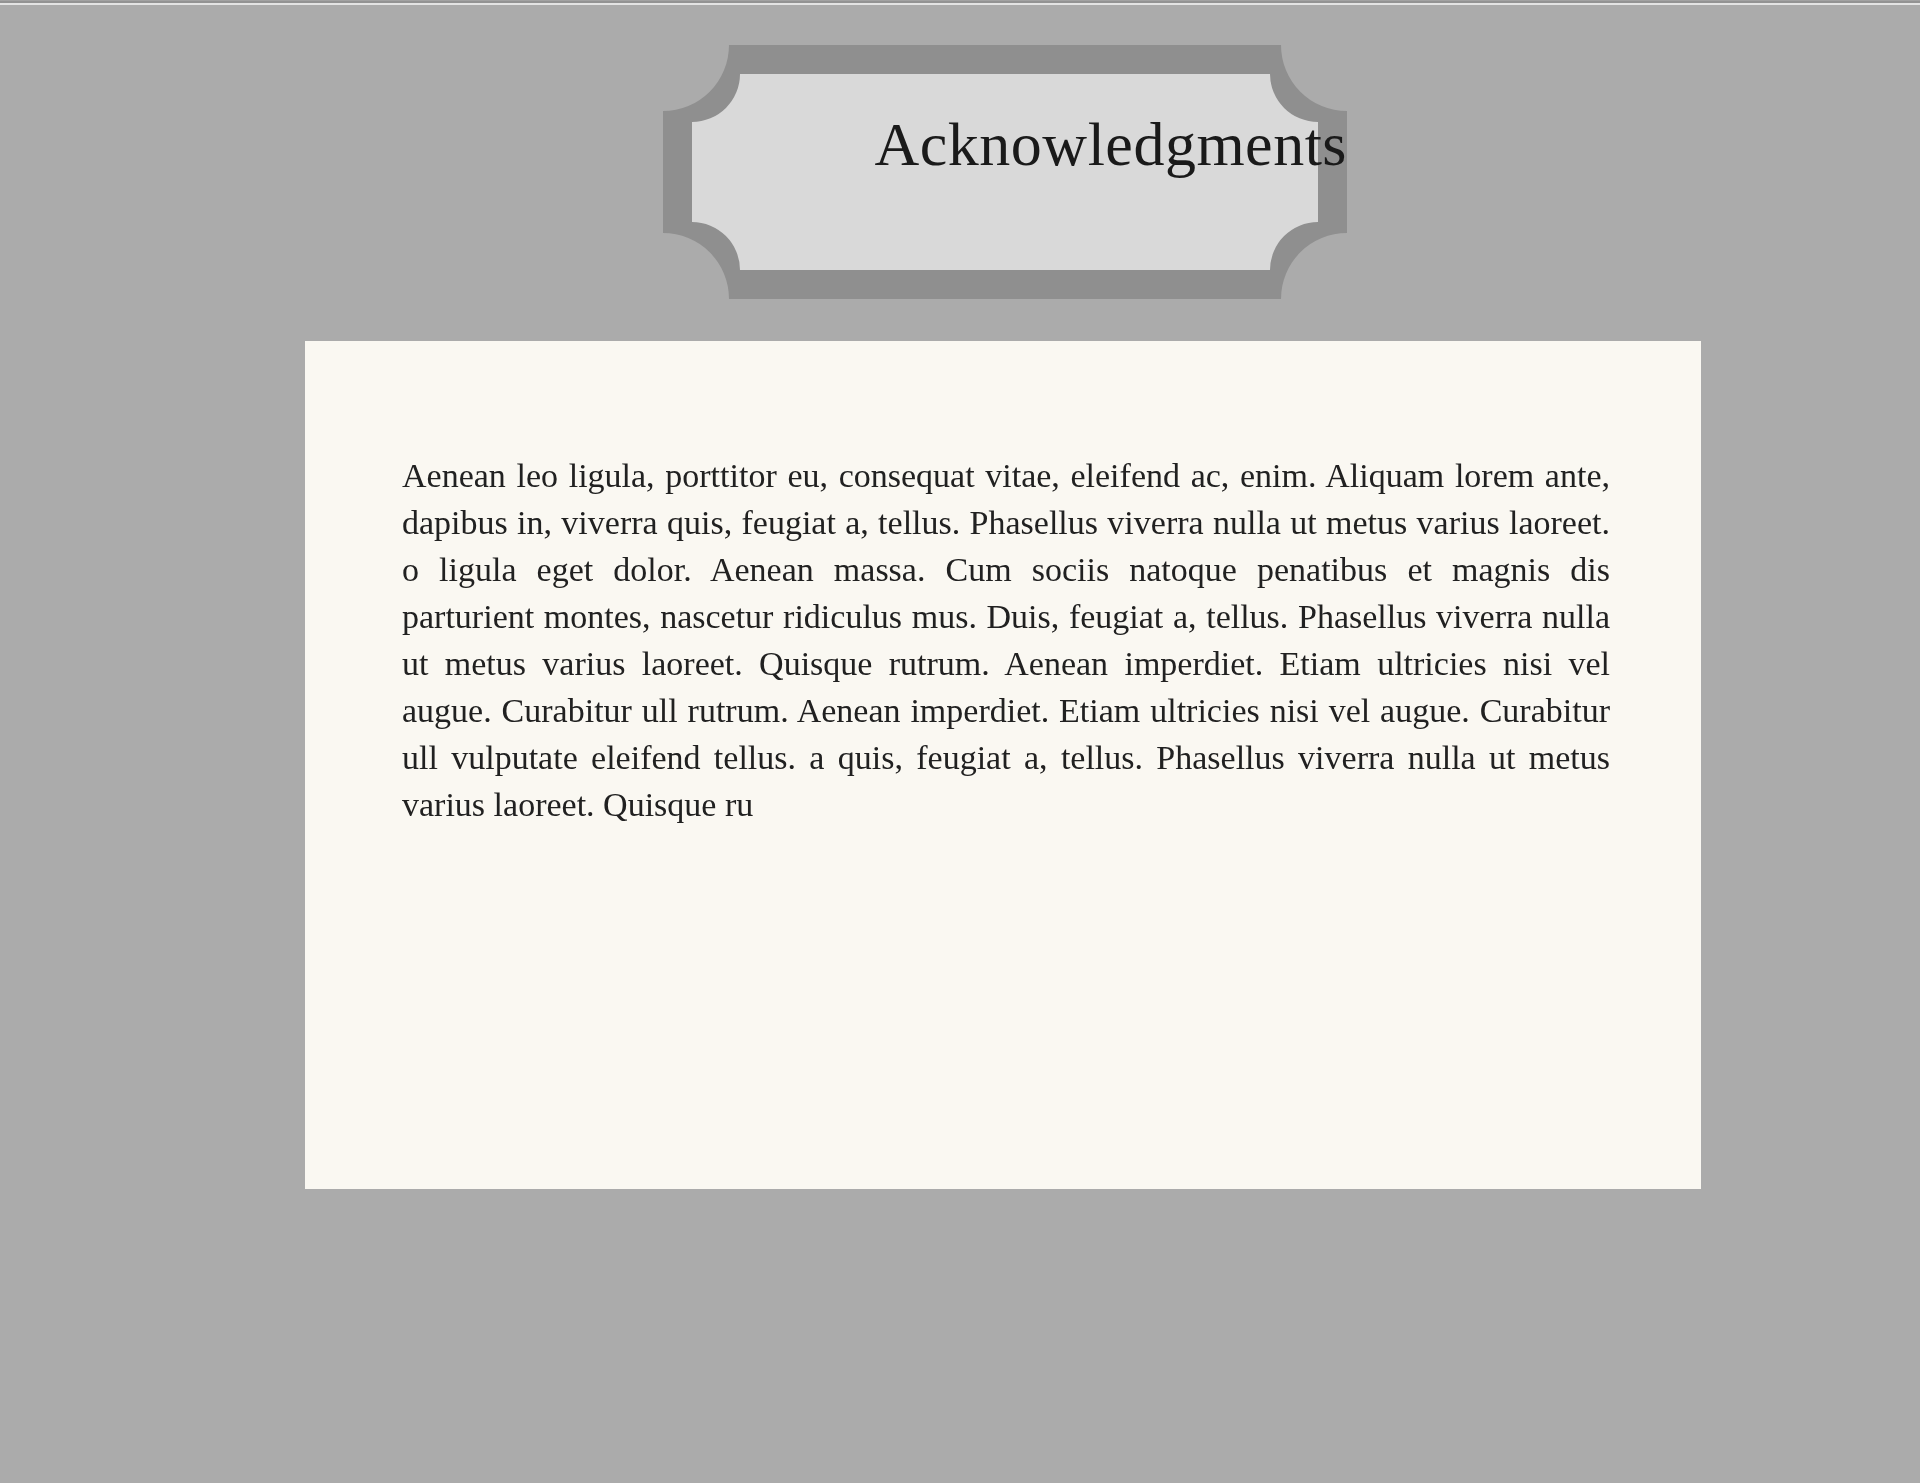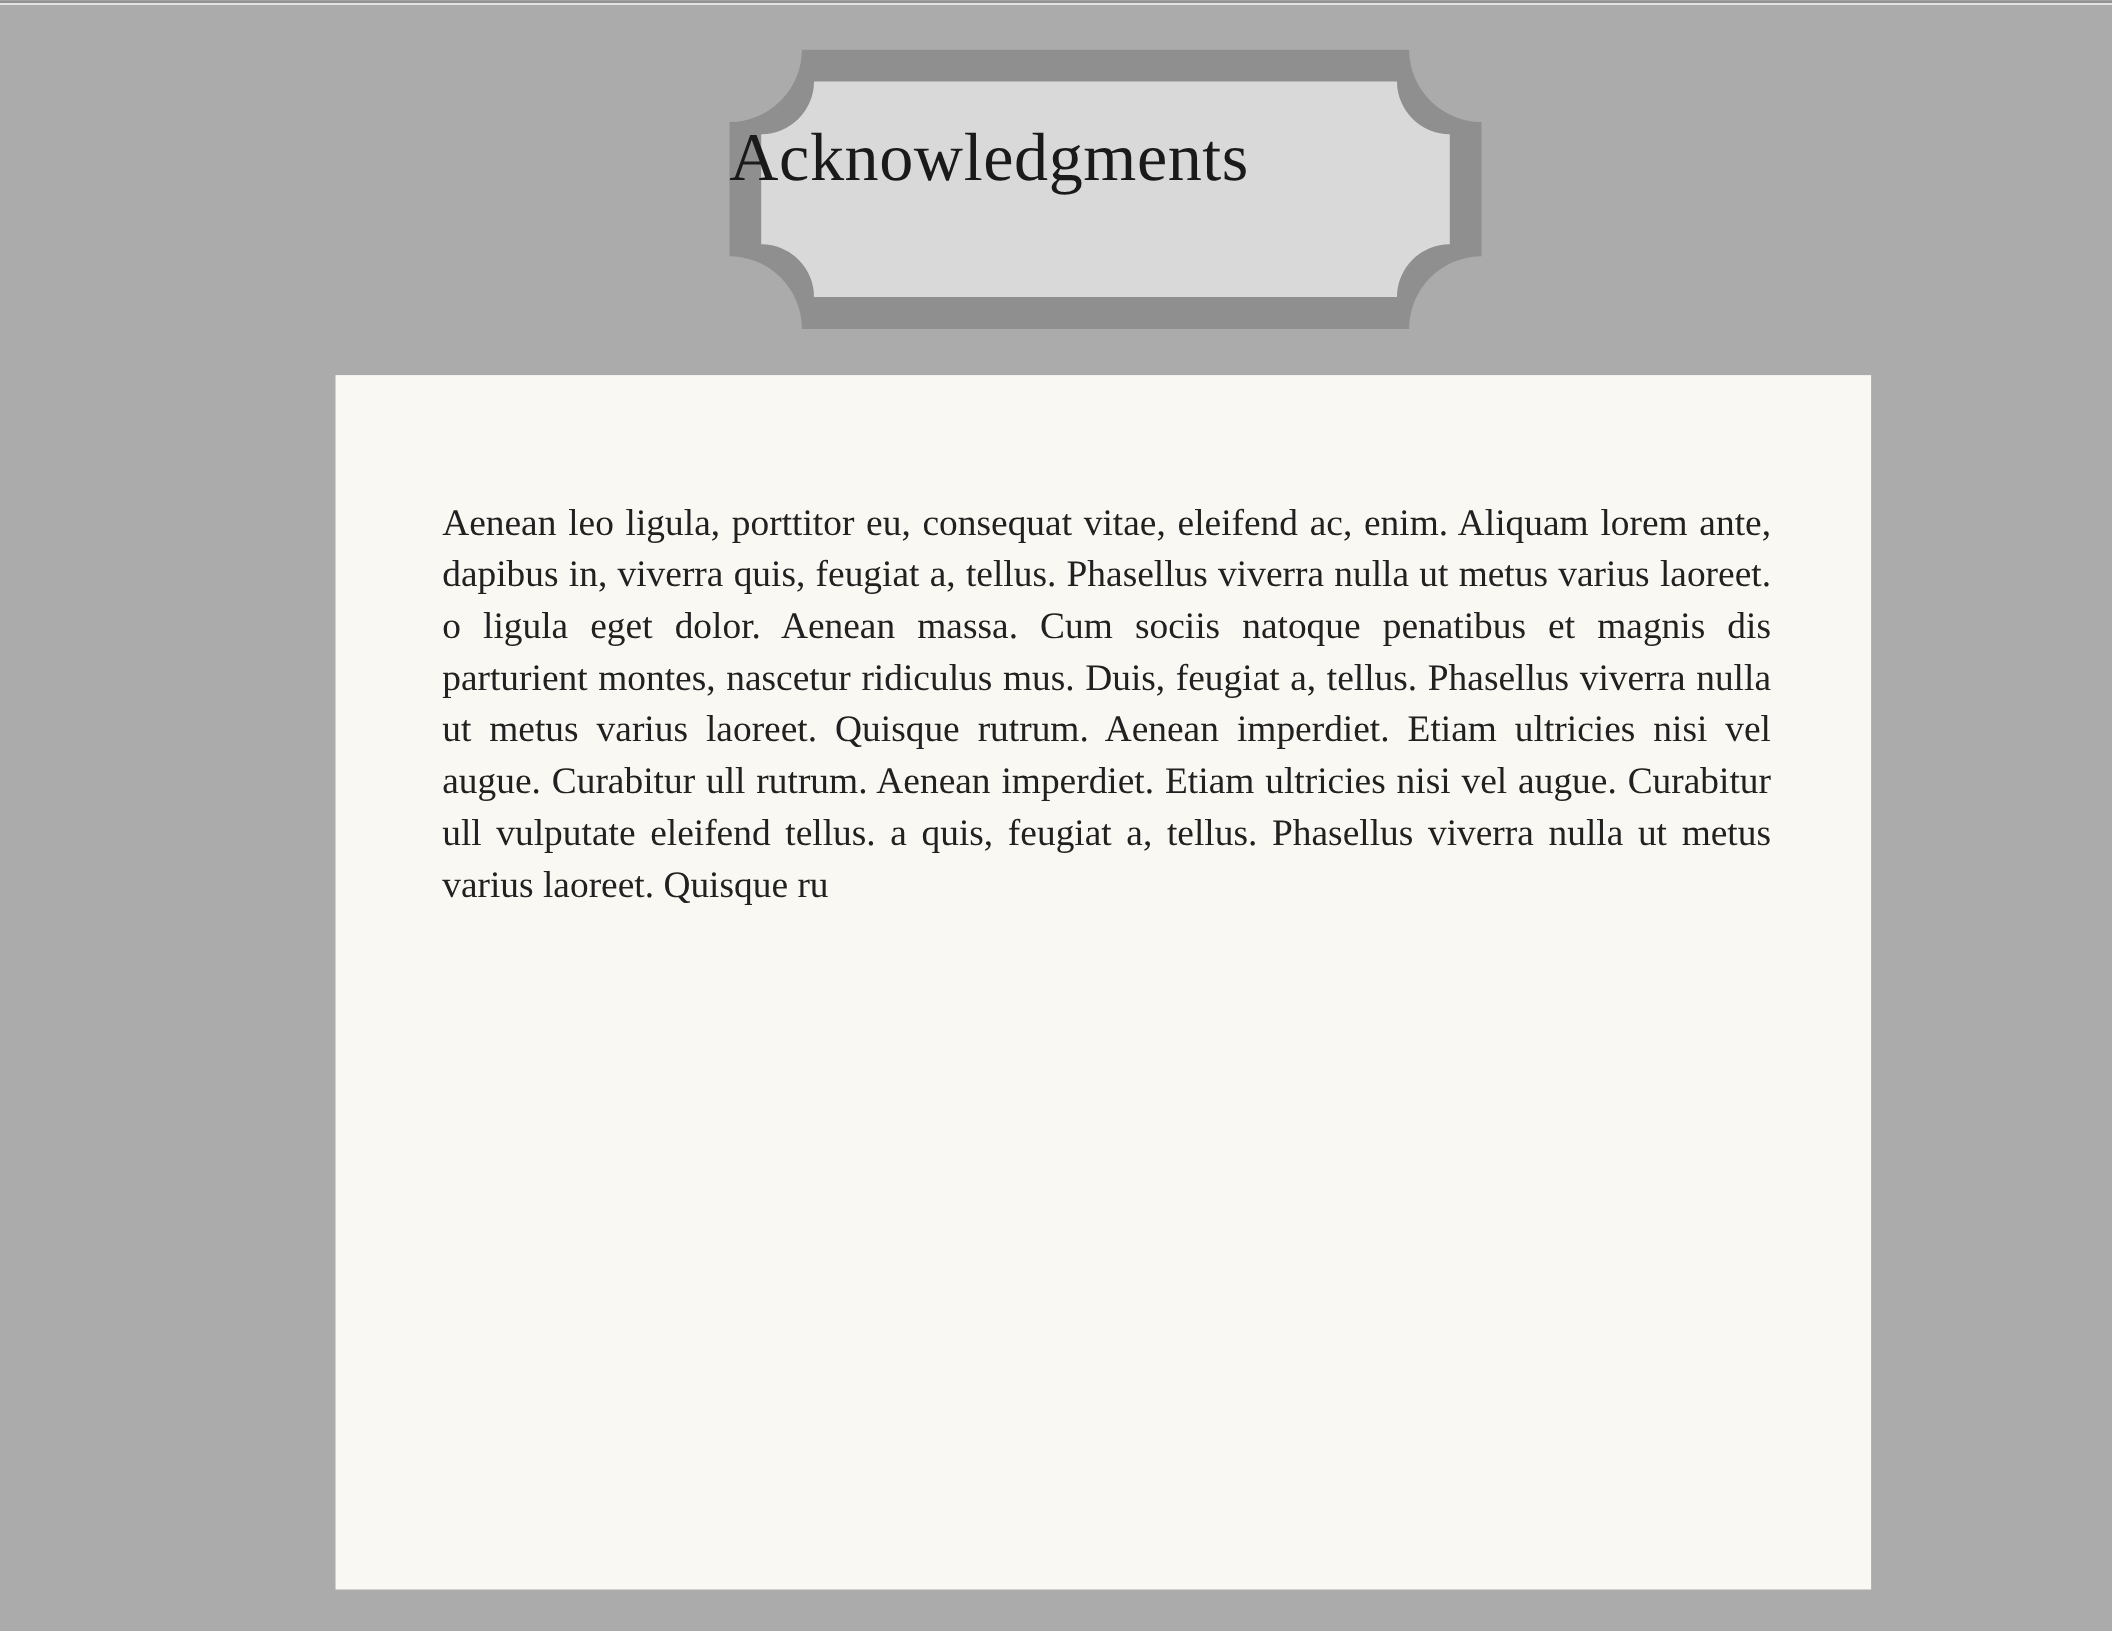--- a/index.html
+++ b/index.html
@@ -46,32 +46,32 @@
     left: 0; top: 0;
     width: 100%; height: 100%;
     display: block;
   }
   .plaque-frame-path { fill: var(--plaque-frame); }
   .plaque-plate-path { fill: var(--plaque-plate); }
   .plaque-title {
     position: absolute;
     left: 0; top: 62px;
     width: 100%;
-    text-align: left;
+    text-align: right;
     font-family: "Liberation Serif", serif;
     font-size: 62px;
     font-weight: 400;
     line-height: 1.2;
     color: var(--title-text);
     letter-spacing: 0.5px;
   }
   .content-card {
     position: absolute;
     left: 305px; top: 341px;
-    width: 1396px; height: 1104px;
+    width: 1396px; height: 848px;
     background: var(--card-bg);
   }
   .body-paragraph {
     position: absolute;
     left: 97px; top: 111px;
     width: 1208px;
     font-family: "Liberation Serif", serif;
     font-size: 34px;
     line-height: 47px;
     color: var(--body-text);

